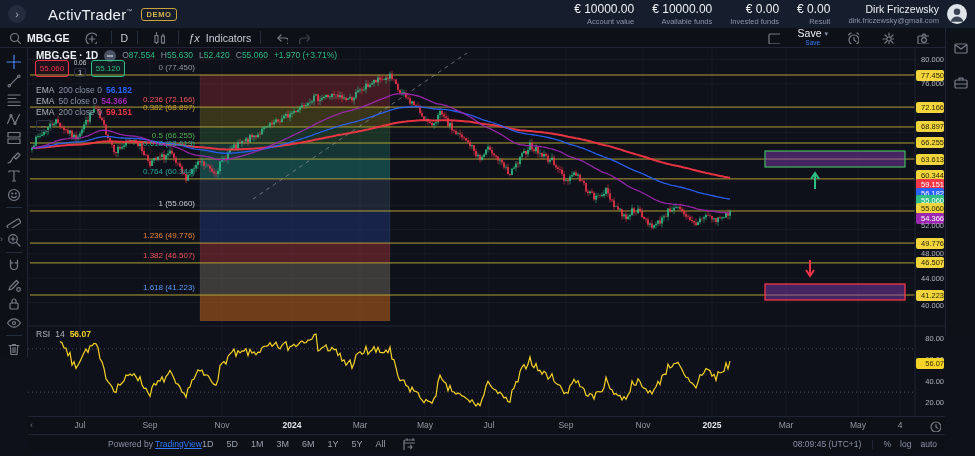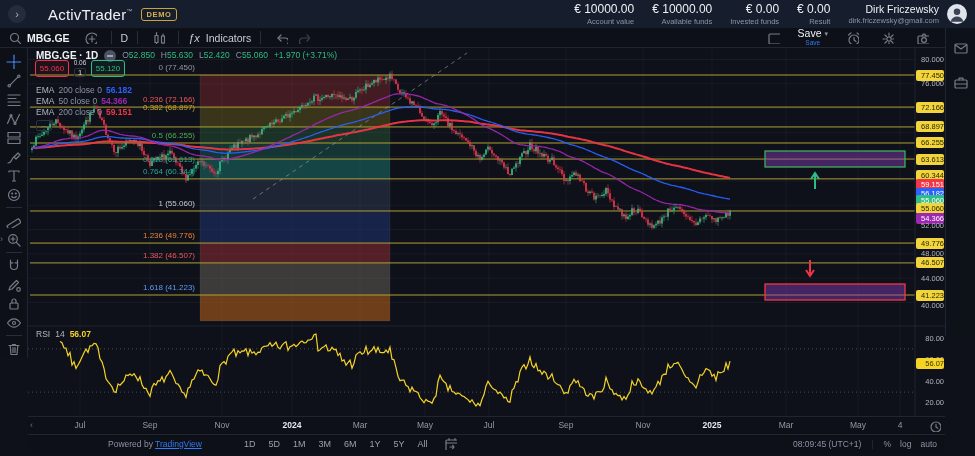--- a/index.html
+++ b/index.html
@@ -81,21 +81,21 @@
   .rsilegend .val{color:#f5d327;font-weight:700}
 
   .timeaxis{position:absolute;left:0;top:368px;width:917px;height:18px;border-top:1px solid #1f2533;background:#0d1016}
   .tlab{position:absolute;top:3px;transform:translateX(-50%);font-size:8.5px;color:#9598a1}
   .tlab.major{color:#e6e9ef;font-weight:700}
   .ta-ic{position:absolute;right:4px;top:2px}
   .ta-arrow{position:absolute;left:2px;top:3px;color:#6b7280;font-size:9px}
 
   .bottombar{position:absolute;left:0;top:386px;width:917px;height:18px;border-top:1px solid #1f2533;background:#0d1016;display:flex;align-items:center;font-size:8.5px;color:#8b93a7;padding:0 8px 0 80px}
   .pb a{color:#3179f5;text-decoration:underline;cursor:pointer}
-  .ranges{display:flex;gap:13px;margin-left:42px;font-size:9px;color:#9aa0ae}
+  .ranges{display:flex;gap:13px;font-size:9px;color:#9aa0ae}
   .rng{cursor:pointer}
   .bb-right{margin-left:auto;display:flex;align-items:center;gap:10px}
   .scalebtns{display:flex;gap:9px}
   .scalebtn{cursor:pointer}
   .panelhandle{position:absolute;left:0;top:186px;color:#6b7280;font-size:9px;z-index:7}
 </style>
 </head>
 <body>
 
 <div class="app">
@@ -393,21 +393,21 @@
               <line x1="0" x2="887" y1="344.165" y2="344.165" stroke="#787b86" stroke-dasharray="1 3" stroke-opacity="0.55"></line>
               <polyline points="32,293.4 34,294.7 36,300.0 38,300.1 40,307.8 42,304.4 44,317.1 46,313.8 48,320.4 50,317.0 52,313.4 54,309.1 56,304.7 58,301.0 60,304.4 62,297.9 64,297.6 66,295.4 68,295.8 70,299.8 72,310.8 74,313.8 76,320.4 78,330.8 80,333.6 82,336.0 84,338.9 86,343.7 88,344.4 90,335.9 92,337.2 94,335.0 96,332.9 98,326.9 100,327.5 102,326.0 104,327.6 106,325.6 108,328.9 110,332.7 112,328.8 114,336.7 116,340.4 118,340.4 120,344.7 122,348.3 124,339.3 126,335.5 128,337.1 130,332.7 132,333.1 134,328.8 136,334.1 138,328.5 140,326.1 142,322.5 144,325.9 146,330.6 148,335.6 150,336.1 152,339.1 154,344.1 156,345.1 158,349.4 160,340.1 162,339.1 164,332.0 166,331.0 168,326.3 170,321.8 172,323.0 174,322.1 176,327.3 178,326.8 180,327.4 182,330.8 184,334.4 186,336.4 188,337.3 190,331.7 192,317.5 194,315.1 196,313.6 198,316.2 200,308.2 202,305.8 204,303.9 206,301.2 208,308.2 210,302.7 212,304.8 214,302.8 216,303.0 218,300.7 220,307.7 222,301.3 224,305.2 226,303.8 228,306.8 230,304.1 232,304.4 234,299.6 236,298.4 238,298.1 240,297.6 242,294.7 244,298.3 246,296.5 248,294.2 250,299.3 252,300.9 254,297.4 256,295.1 258,293.8 260,302.3 262,298.7 264,297.9 266,296.3 268,298.7 270,296.8 272,294.3 274,292.9 276,294.8 278,294.6 280,292.1 282,291.8 284,291.0 286,286.7 288,286.0 290,303.1 292,301.9 294,299.8 296,298.8 298,296.8 300,302.9 302,302.6 304,299.3 306,301.7 308,301.3 310,307.6 312,305.2 314,313.1 316,311.8 318,317.2 320,314.6 322,312.0 324,320.2 326,315.2 328,306.9 330,305.1 332,303.7 334,306.2 336,304.9 338,298.4 340,306.4 342,303.7 344,302.0 346,298.6 348,304.2 350,299.3 352,304.4 354,304.7 356,304.7 358,302.1 360,304.7 362,299.1 364,311.2 366,311.7 368,319.6 370,328.2 372,332.7 374,332.2 376,332.1 378,337.5 380,338.4 382,343.8 384,339.2 386,342.9 388,343.5 390,344.5 392,349.8 394,352.2 396,354.8 398,351.5 400,353.1 402,353.8 404,355.3 406,350.4 408,348.0 410,333.5 412,327.1 414,331.3 416,333.7 418,335.3 420,342.7 422,337.5 424,343.6 426,344.0 428,346.2 430,344.9 432,345.9 434,347.9 436,348.5 438,350.3 440,351.6 442,354.2 444,351.7 446,355.2 448,358.0 450,355.3 452,357.8 454,351.3 456,346.6 458,337.9 460,333.3 462,336.6 464,339.7 466,341.2 468,342.3 470,345.6 472,344.1 474,346.4 476,349.9 478,349.2 480,353.7 482,354.2 484,342.2 486,340.1 488,333.6 490,333.9 492,323.4 494,319.1 496,316.7 498,320.9 500,316.0 502,308.9 504,317.4 506,319.7 508,315.5 510,322.8 512,322.3 514,326.2 516,323.1 518,325.0 520,331.2 522,329.1 524,325.7 526,333.3 528,335.4 530,336.6 532,337.2 534,340.9 536,345.7 538,344.5 540,345.2 542,337.6 544,335.3 546,331.3 548,334.8 550,332.6 552,338.8 554,339.0 556,340.8 558,347.3 560,348.2 562,345.5 564,346.4 566,350.9 568,344.2 570,343.5 572,343.9 574,343.6 576,339.7 578,329.4 580,335.1 582,340.8 584,341.7 586,346.4 588,345.5 590,347.7 592,347.4 594,352.0 596,348.5 598,351.3 600,346.9 602,344.0 604,332.9 606,337.0 608,337.2 610,330.9 612,333.5 614,338.7 616,340.1 618,340.9 620,345.0 622,342.6 624,346.0 626,341.5 628,338.8 630,333.3 632,336.6 634,327.5 636,326.2 638,326.4 640,316.1 642,320.0 644,318.8 646,315.5 648,315.4 650,314.3 652,318.0 654,321.4 656,326.0 658,329.3 660,329.7 662,333.9 664,335.1 666,337.1 668,340.0 670,334.1 672,326.7 674,327.3 676,324.6 678,320.6 680,321.5 682,322.7 684,328.2 686,326.4 688,332.5 690,323.6 692,324.9 694,324.3 696,323.3 698,314.9 700,320.9 702,313.2 " fill="none" stroke="#f5d327" stroke-width="1.2" clip-path="url(#rclip)"></polyline>
             </svg>
 
           <div class="hdr">
             <span class="t">MBG.GE · 1D</span>
             <span class="symcircle">
                 <div></div>
               </span>
             <span class="ohlc">
-              <span><span class="k">O</span><span class="v">52.850</span></span>
+              <span><span class="k">O</span><span class="v">87.554</span></span>
               <span><span class="k">H</span><span class="v">55.630</span></span>
               <span><span class="k">L</span><span class="v">52.420</span></span>
               <span><span class="k">C</span><span class="v">55.060</span></span>
             </span>
             <span class="chg">+1.970 (+3.71%)</span>
           </div>
 
           <div class="trade">
             <div class="px sell">55.060</div>
             <div class="mid">
@@ -434,21 +434,21 @@
                 <span class="val" style="color: rgb(242, 54, 69);">59.151</span>
               </div>
             </div>
           <div class="collapse">︿</div>
 
           <div id="fib-labels">
               <div class="fiblab" style="color: rgb(149, 152, 161); left: 7px; top: 15px;">0 (77.450)</div>
               <div class="fiblab" style="color: rgb(242, 84, 91); left: 7px; top: 47.0897px;">0.236 (72.166)</div>
               <div class="fiblab" style="color: rgb(201, 162, 39); left: 7px; top: 55px;">0.382 (68.897)</div>
               <div class="fiblab" style="color: rgb(76, 175, 80); left: 7px; top: 82.9872px;">0.5 (66.255)</div>
-              <div class="fiblab" style="color: rgb(38, 166, 154); left: 7px; top: 107px;">0.618 (63.613)</div>
+              <div class="fiblab" style="color: rgb(38, 166, 154); left: 7px; top: 91px;">0.618 (63.613)</div>
               <div class="fiblab" style="color: rgb(38, 166, 154); left: 7px; top: 118.885px;">0.764 (60.344)</div>
               <div class="fiblab" style="color: rgb(197, 201, 209); left: 7px; top: 150.974px;">1 (55.060)</div>
               <div class="fiblab" style="color: rgb(232, 131, 58); left: 7px; top: 183.064px;">1.236 (49.776)</div>
               <div class="fiblab" style="color: rgb(242, 84, 91); left: 7px; top: 202.917px;">1.382 (46.507)</div>
               <div class="fiblab" style="color: rgb(91, 156, 246); left: 7px; top: 235.007px;">1.618 (41.223)</div>
             </div>
           <div class="axcol" id="price-axis">
               <div class="axlab" style="top: 6.01385px;">80.000</div>
               <div class="axlab fib" style="top: 21.5px;">77.450</div>
               <div class="axlab" style="top: 30.3058px;">76.000</div>

